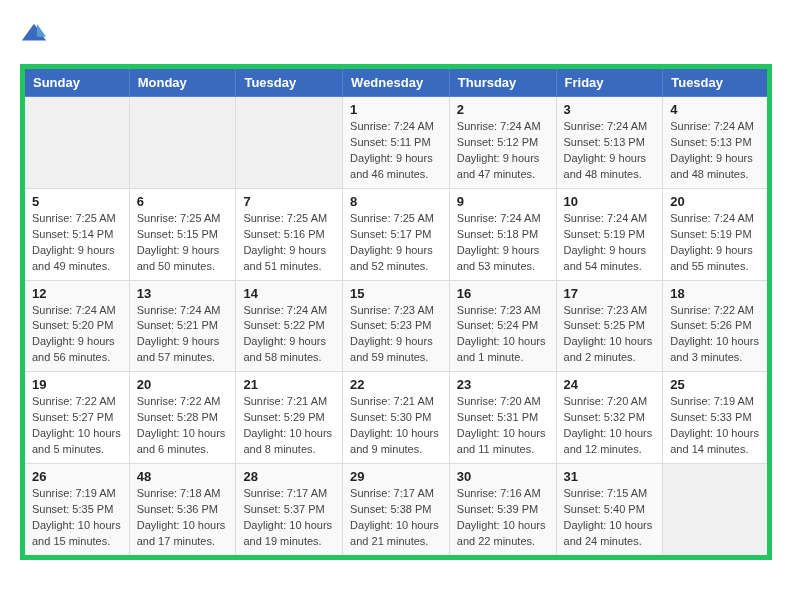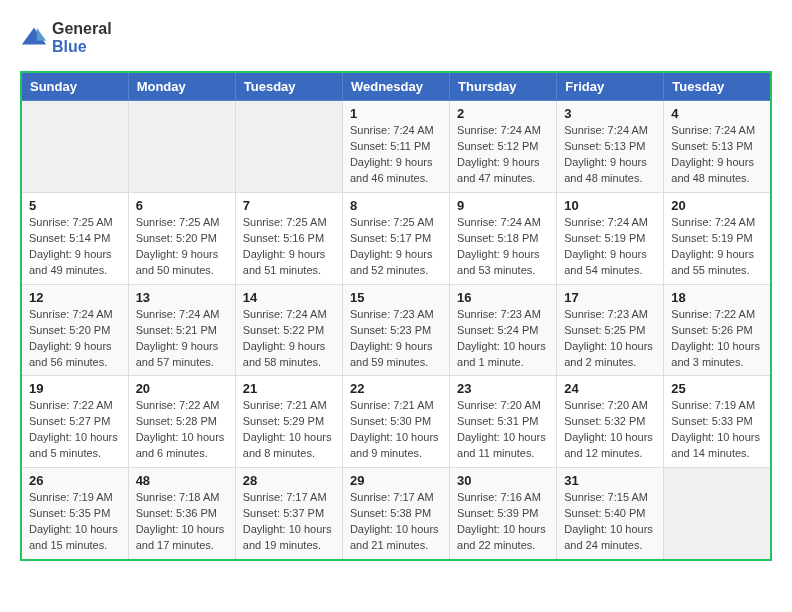--- a/index.html
+++ b/index.html
@@ -48,21 +48,21 @@
       font-weight: normal;
       color: #222;
     }
     .location-title {
       font-size: 16px;
       color: #444;
     }
     .calendar {
       width: 100%;
       border-collapse: collapse;
-      border: 2px solid #22c55e;
+      border: 5px solid #22c55e;
     }
     .calendar th {
       background-color: #3a6abf;
       color: #fff;
       text-align: left;
       padding: 6px 8px;
       font-size: 13px;
       border: 1px solid #5580cc;
     }
     .calendar td {
@@ -98,24 +98,20 @@
   </style>
 </head>
 <body>
 
 <div class="header">
   <div class="logo">
     <svg class="logo-icon" viewBox="0 0 30 30" xmlns="http://www.w3.org/2000/svg">
       <polygon points="15,4 28,22 2,22" fill="#3a6abf"></polygon>
       <polygon points="18,4 28,18 18,18" fill="#5a9ad4"></polygon>
     </svg>
-    <div class="logo-text">
-      <span class="logo-general">General</span>
-      <span class="logo-blue">Blue</span>
-    </div>
   </div>
 </div>
 
 <table class="calendar">
   <thead>
     <tr>
     <th>Sunday</th>
         <th>Monday</th>
         <th>Tuesday</th>
         <th>Wednesday</th>
@@ -157,21 +153,21 @@
       <tr>
         <td>
           <span class="day-number">5</span>
           <div class="day-info">Sunrise: 7:25 AM
 Sunset: 5:14 PM
 Daylight: 9 hours and 49 minutes.</div>
         </td>
         <td>
           <span class="day-number">6</span>
           <div class="day-info">Sunrise: 7:25 AM
-Sunset: 5:20 PM
+Sunset: 5:15 PM
 Daylight: 9 hours and 50 minutes.</div>
         </td>
         <td>
           <span class="day-number">7</span>
           <div class="day-info">Sunrise: 7:25 AM
 Sunset: 5:16 PM
 Daylight: 9 hours and 51 minutes.</div>
         </td>
         <td>
           <span class="day-number">8</span>

